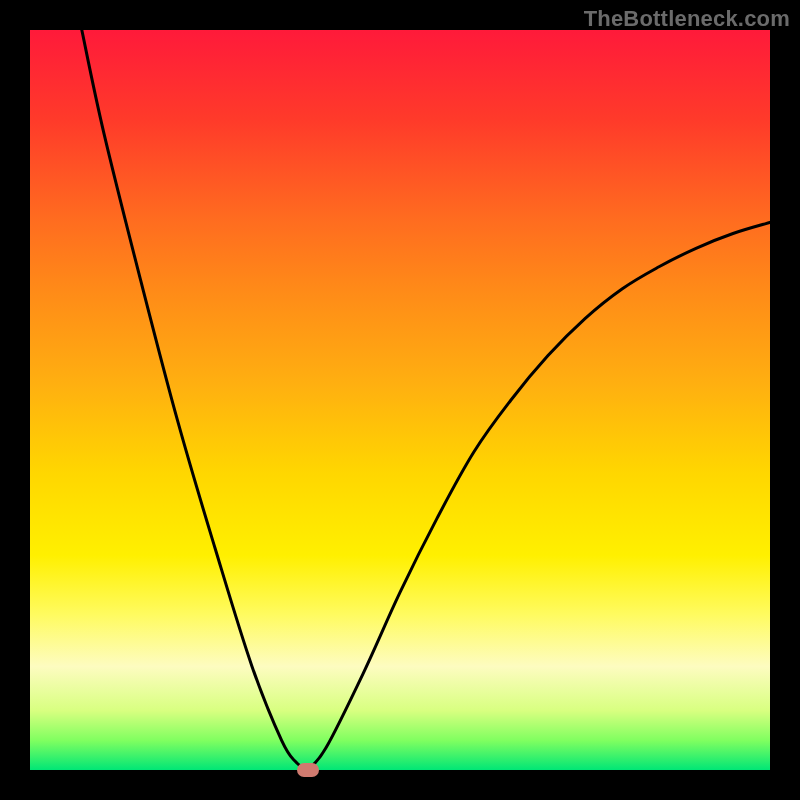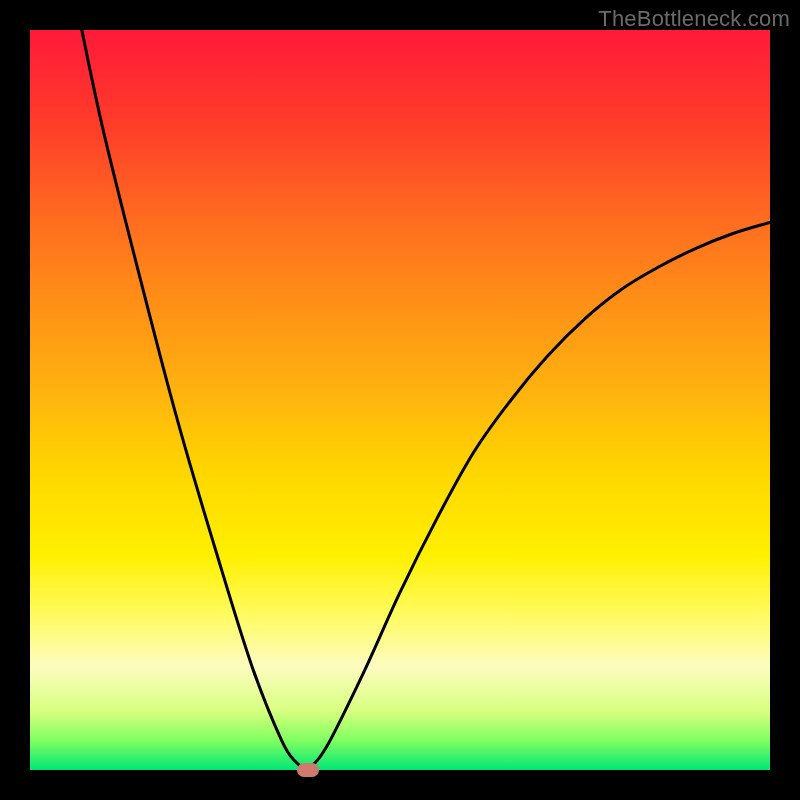--- a/index.html
+++ b/index.html
@@ -2,20 +2,21 @@
 <html><head>
 <meta charset="utf-8">
 <style>
   * { margin: 0; padding: 0; box-sizing: border-box; }
   html, body { width: 800px; height: 800px; overflow: hidden; background: #000; }
   .frame {
     position: relative;
     width: 800px;
     height: 800px;
     background: #000;
+    font-weight: bold;
   }
   .plot-area {
     position: absolute;
     left: 30px;
     top: 30px;
     width: 740px;
     height: 740px;
     
     background: linear-gradient(to bottom,
       #ff1a3a 0%,

